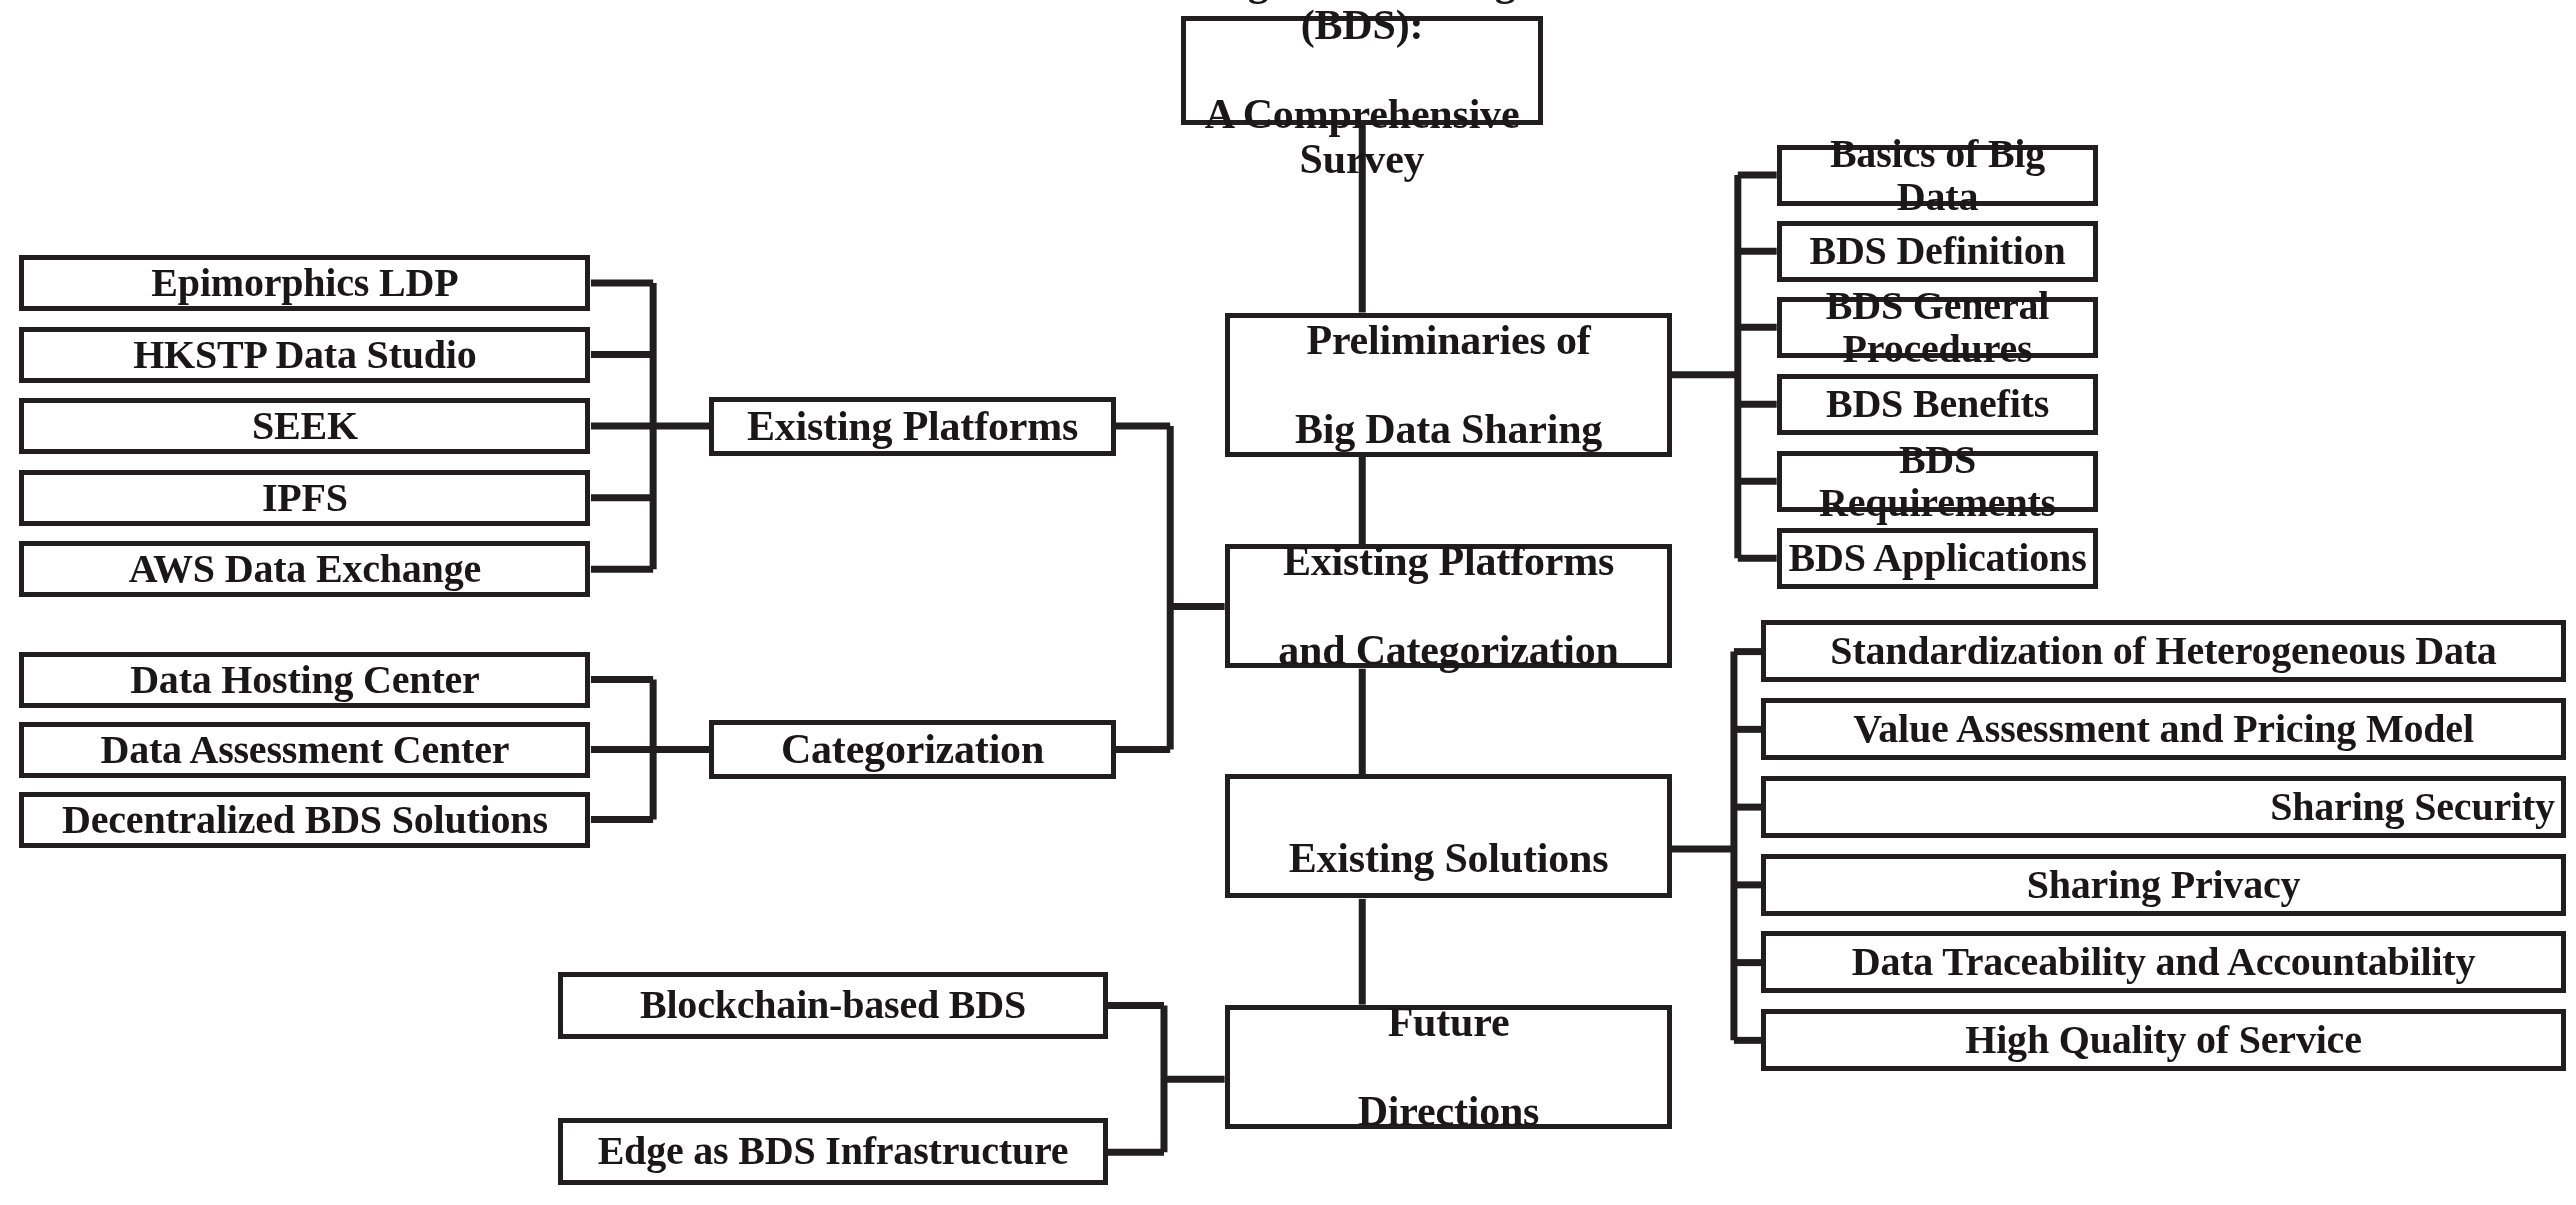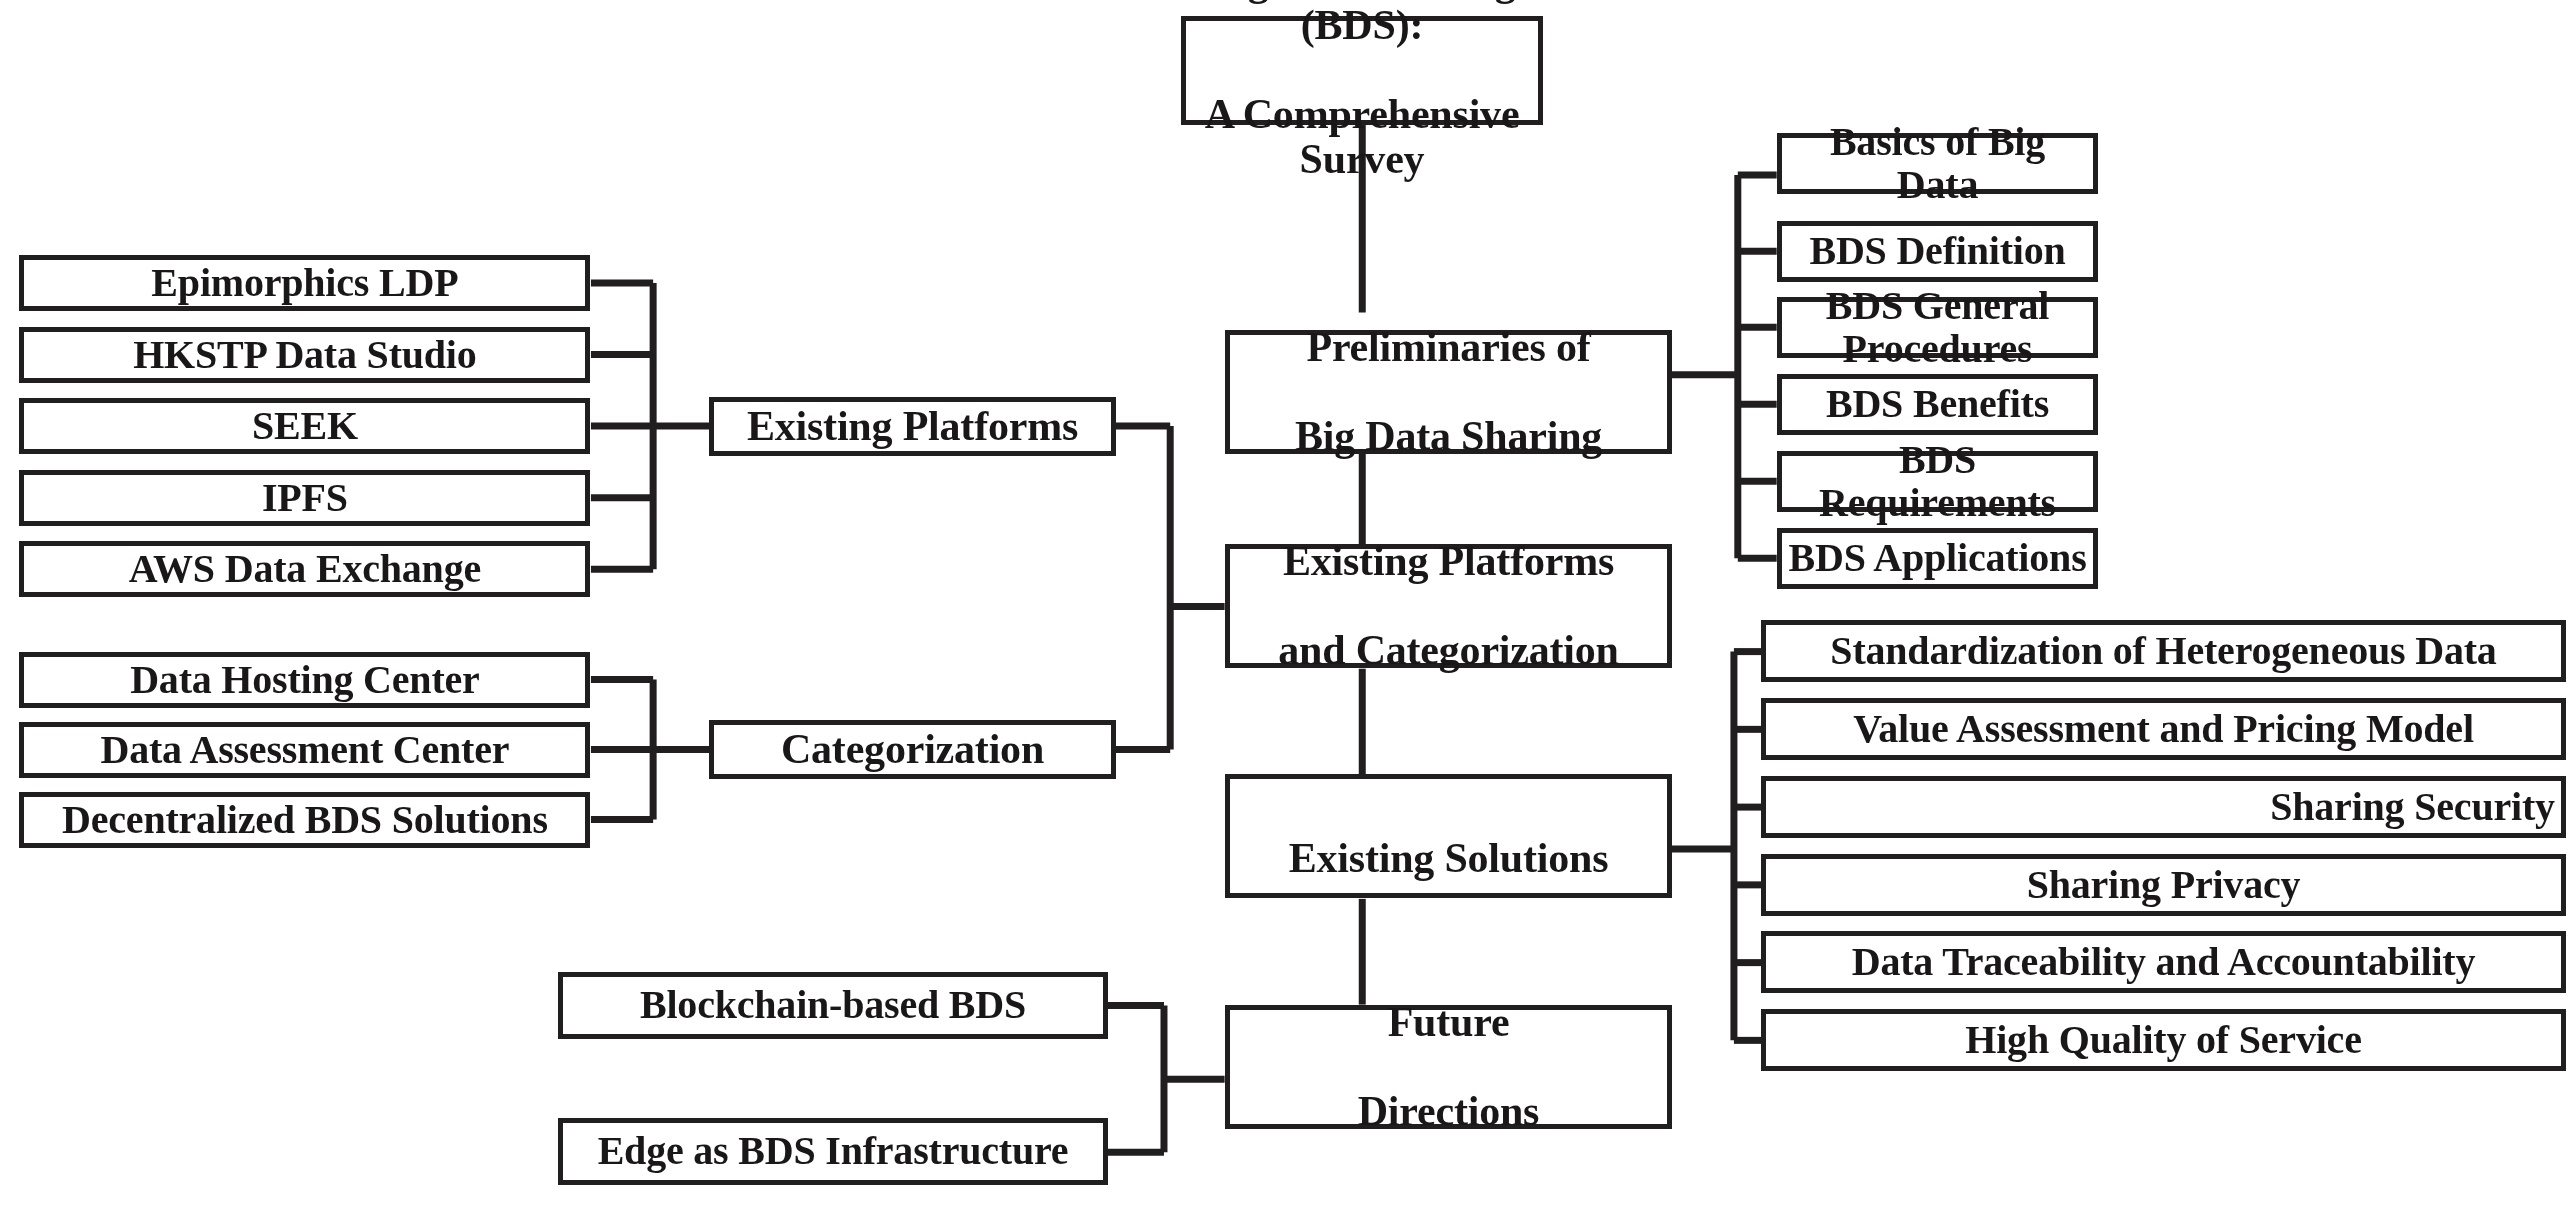--- a/index.html
+++ b/index.html
@@ -72,21 +72,21 @@
     </g>
   </svg>
 
   <div class="node t54" style="left:1181px;top:15.6px;width:362px;height:109px;">
     <span>
       <span>Big Data Sharing (BDS):</span><br>
       <span>A Comprehensive Survey</span>
     </span>
   </div>
 
-  <div class="node t54" style="left:1225px;top:313px;width:447px;height:124px;margin-top:17px;">
+  <div class="node t54" style="left:1225px;top:313px;width:447px;height:144px;">
     <span>
       <span>Preliminaries of</span><br>
       <span>Big Data Sharing</span>
     </span>
   </div>
 
   <div class="node t54" style="left:1225px;top:544px;width:447px;height:124px;">
     <span>
       <span>Existing Platforms</span><br>
       <span>and Categorization</span>
@@ -134,21 +134,21 @@
   <div class="node t52" style="left:19.4px;top:652px;width:571px;height:56px;">
     <span>Data Hosting Center</span>
   </div>
   <div class="node t52" style="left:19.4px;top:722px;width:571px;height:56px;">
     <span>Data Assessment Center</span>
   </div>
   <div class="node t52" style="left:19.4px;top:792px;width:571px;height:56px;">
     <span>Decentralized BDS Solutions</span>
   </div>
 
-  <div class="node t52" style="left:1777px;top:133px;width:321px;height:61px;">
+  <div class="node t52" style="left:1777px;top:145px;width:321px;height:61px;">
     <span>Basics of Big Data</span>
   </div>
   <div class="node t52" style="left:1777px;top:221px;width:321px;height:61px;">
     <span>BDS Definition</span>
   </div>
   <div class="node t52" style="left:1777px;top:297px;width:321px;height:61px;">
     <span>BDS General Procedures</span>
   </div>
   <div class="node t52" style="left:1777px;top:374px;width:321px;height:61px;">
     <span>BDS Benefits</span>

